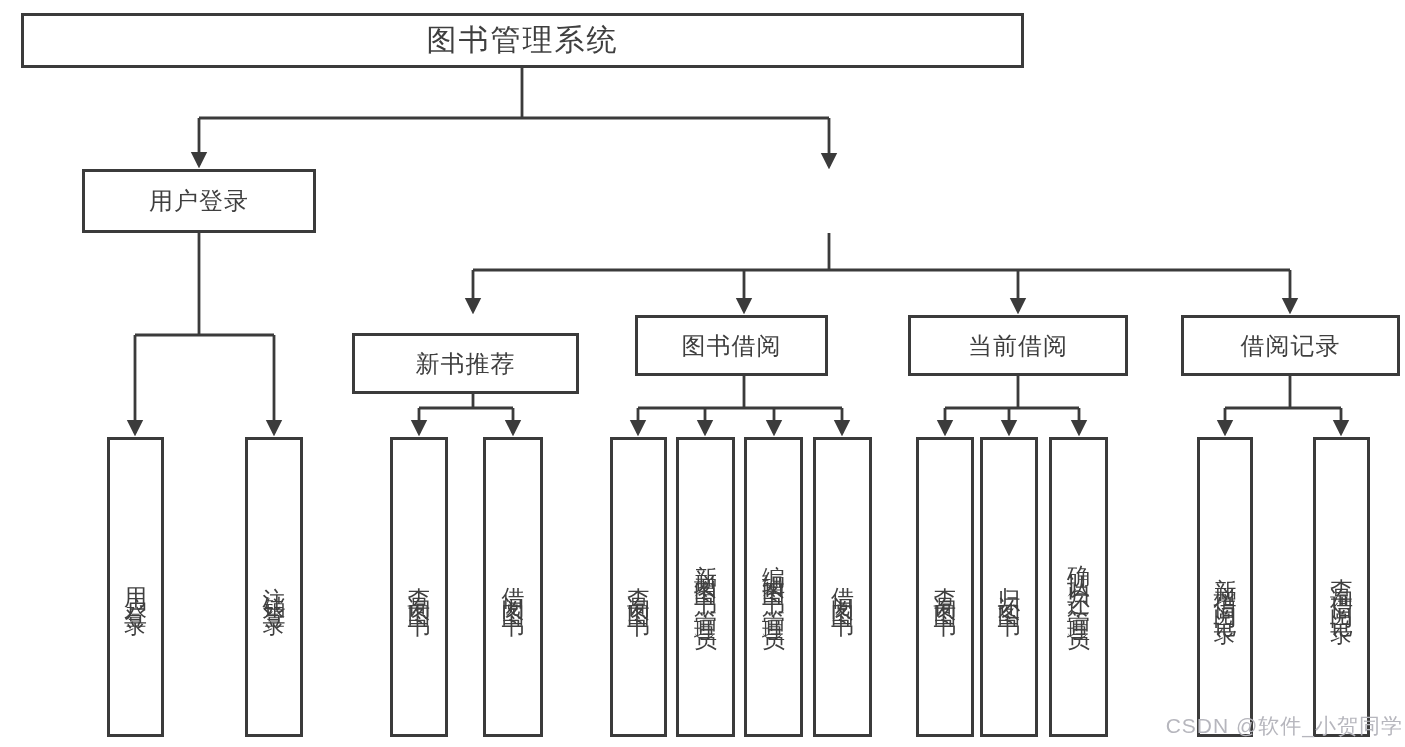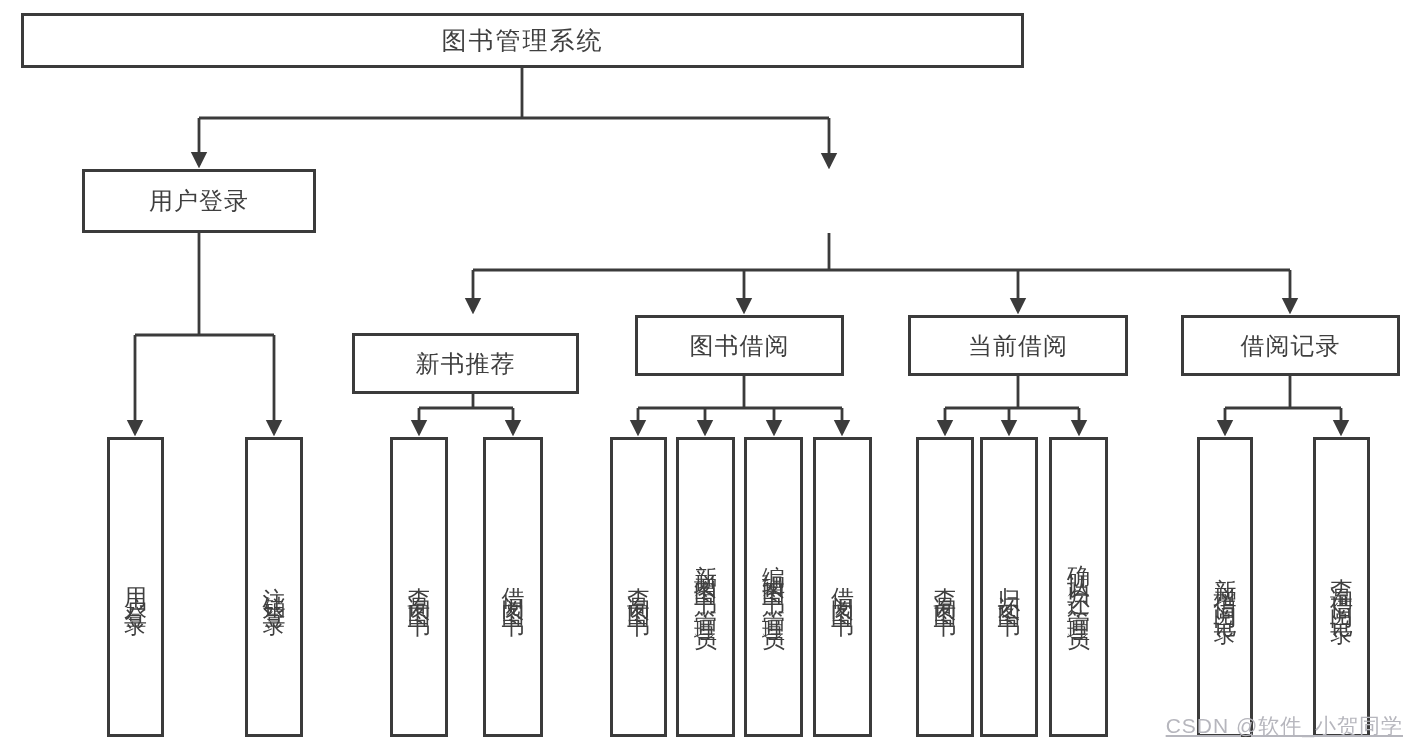--- a/index.html
+++ b/index.html
@@ -24,35 +24,35 @@
     border: 3px solid #3b3b3b;
     color: #3f3f3f;
     display: flex;
     align-items: center;
     justify-content: center;
     z-index: 2;
     font-size: 24px;
     letter-spacing: 1px;
     white-space: nowrap;
   }
-  .node.root { font-size: 25px; letter-spacing: 2px; }
+  .node.root { font-size: 30px; letter-spacing: 2px; }
   .vnode {
     writing-mode: vertical-rl;
     text-orientation: mixed;
     font-size: 23px;
     letter-spacing: 9px;
     white-space: normal;
     line-height: 1;
   }
   
   .n-root   { left: 21px;   top: 13px;  width: 1003px; height: 55px; }
   .n-login  { left: 82px;   top: 169px; width: 234px;  height: 64px; }
   .n-mgmt   { left: 712px;  top: 170px; width: 235px;  height: 63px; }
   .n-newrec { left: 352px;  top: 315px; width: 227px;  height: 61px; margin-top: 18px; }
-  .n-borrow { left: 635px;  top: 315px; width: 209px;  height: 61px; }
+  .n-borrow { left: 635px;  top: 315px; width: 193px;  height: 61px; }
   .n-curr   { left: 908px;  top: 315px; width: 220px;  height: 61px; text-align: center; }
   .n-record { left: 1181px; top: 315px; width: 219px;  height: 61px; }
   
   .leaf { top: 437px; height: 300px; }
   .lf1  { left: 107px;  width: 57px; }
   .lf2  { left: 245px;  width: 58px; }
   .lf3  { left: 390px;  width: 58px; }
   .lf4  { left: 483px;  width: 60px; }
   .lf5  { left: 610px;  width: 57px; }
   .lf6  { left: 676px;  width: 59px; }
@@ -64,21 +64,20 @@
   .lf12 { left: 1197px; width: 56px; }
   .lf13 { left: 1313px; width: 57px; }
   #watermark {
     position: absolute;
     right: 2px;
     top: 712px;
     z-index: 3;
     color: #b6b6bd;
     font-size: 21px;
     letter-spacing: 1px;
-    text-decoration: underline;
   }
 </style>
 </head>
 <body>
 
 <div id="canvas">
 
   <svg id="connectors" viewBox="0 0 1405 747" xmlns="http://www.w3.org/2000/svg">
     <defs>
       <marker id="arrow" viewBox="0 0 10 10" refX="8" refY="5" markerWidth="6" markerHeight="7" orient="auto">

